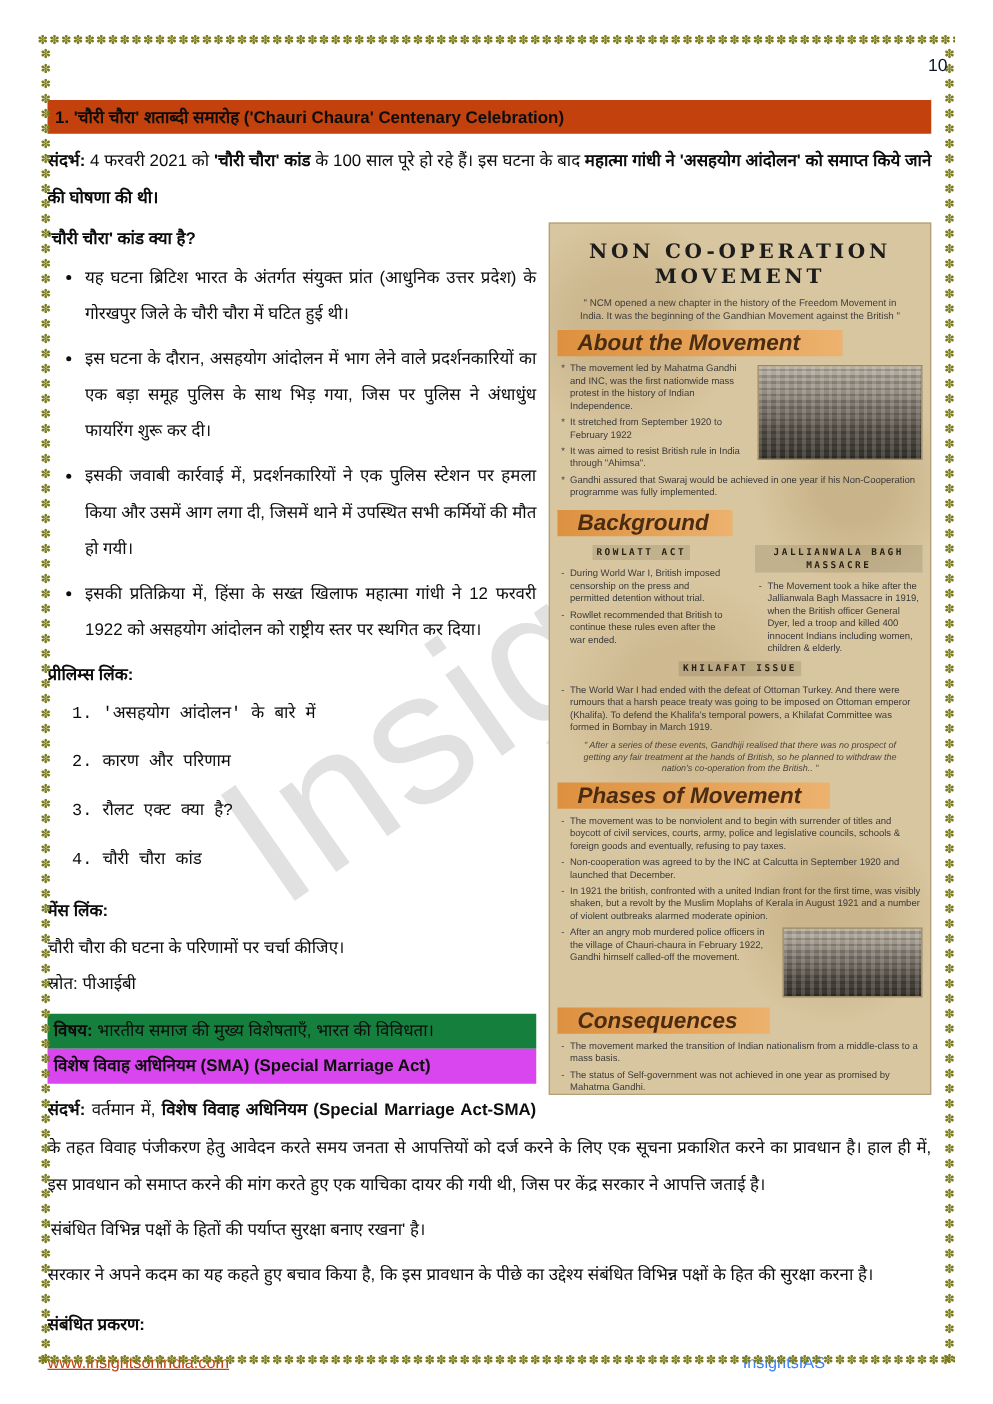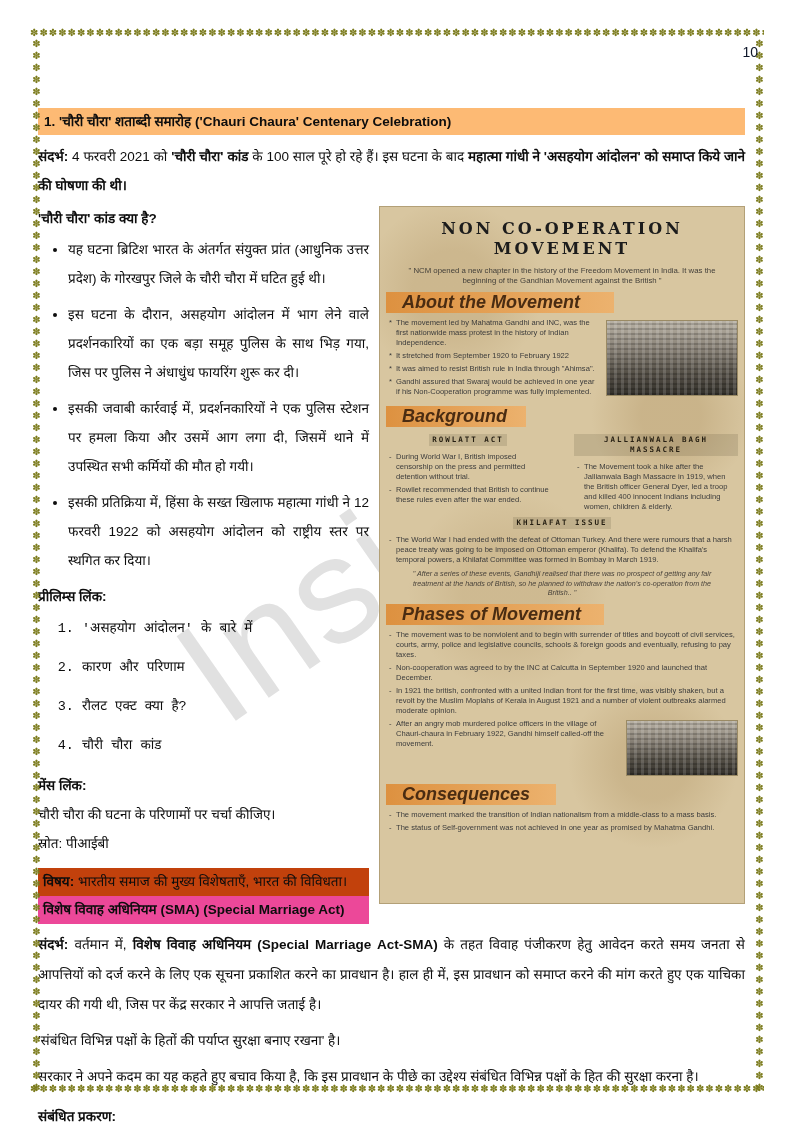--- a/index.html
+++ b/index.html
@@ -13,41 +13,41 @@
   .star-col{writing-mode:vertical-rl;width:11px;height:1056px;top:38px;}
   .star-left{left:30px;}
   .star-right{left:753px;}
 
   .page-number{position:absolute;top:44px;right:36px;font-size:14px;color:#0f172a;z-index:5;}
 
   .watermark{position:absolute;left:195px;top:600px;font-size:150px;color:#d7d7d7;opacity:.75;transform:rotate(-35deg);transform-origin:0 50%;z-index:1;white-space:nowrap;letter-spacing:2px;pointer-events:none;}
 
   .content{position:absolute;left:38px;top:80px;width:707px;z-index:3;font-size:13.5px;color:#0d0d0d;}
   .bold{font-weight:bold;}
-  .green-bar{background:#fdba74;font-weight:bold;padding:5px 6px;line-height:17px;margin-top:28px;}
+  .green-bar{background:#c2410c;font-weight:bold;padding:5px 6px;line-height:17px;}
   .para{line-height:29px;margin:7px 0 0 0;text-align:justify;}
   .q-heading{font-weight:bold;line-height:29px;margin-top:4px;}
 
   .wrap{margin-top:0;}
   ul.bullets{margin:2px 0 0 0;padding-left:30px;}
   ul.bullets li{line-height:29px;margin-bottom:7px;text-align:justify;}
   ol.numlist{margin:4px 0 0 0;padding-left:44px;}
   ol.numlist li{line-height:28px;margin-bottom:11px;font-family:Liberation Mono, monospace;}
   .linkline{line-height:29px;}
 
-  .topic-bar{background:#c2410c;padding:3px 5px;line-height:22px;overflow:hidden;margin-top:10px;}
-  .sma-bar{background:#ec4899;font-weight:bold;padding:3px 5px;line-height:22px;overflow:hidden;}
+  .topic-bar{background:#15803d;padding:3px 5px;line-height:22px;overflow:hidden;margin-top:10px;}
+  .sma-bar{background:#d946ef;font-weight:bold;padding:3px 5px;line-height:22px;overflow:hidden;}
   .para2{line-height:30px;margin:6px 0 0 0;text-align:justify;}
 
   .footer-row{display:flex;justify-content:space-between;align-items:center;margin-top:8px;padding-right:85px;}
   a.site-link{color:#c2410c;text-decoration:underline;font-size:13px;}
   .brand{color:#3b82f6;font-size:13px;}
 
   
-  .infographic{float:right;width:366px;height:698px;margin:2px 0 10px 10px;
+  .infographic{float:right;width:306px;height:698px;margin:2px 0 10px 10px;
     background:
       radial-gradient(circle at 20% 12%, rgba(150,115,60,.18) 0 40px, transparent 90px),
       radial-gradient(circle at 80% 30%, rgba(150,115,60,.22) 0 30px, transparent 80px),
       radial-gradient(circle at 35% 55%, rgba(150,115,60,.15) 0 45px, transparent 100px),
       radial-gradient(circle at 75% 80%, rgba(150,115,60,.20) 0 35px, transparent 85px),
       #d8c6a0;
     border:1px solid #b3a077;box-sizing:border-box;padding:8px 6px 4px 6px;overflow:hidden;
     font-family:"Liberation Sans",sans-serif;color:#3b3b3b;position:relative;z-index:2;}
   .ig-title{font-family:"DejaVu Serif",serif;font-weight:bold;font-size:16px;letter-spacing:3px;text-align:center;color:#1c1c1c;line-height:20px;margin:4px 6px 0 6px;}
   .ig-quote{font-size:7.8px;line-height:10px;text-align:center;color:#44403a;margin:7px 14px 6px 14px;}

